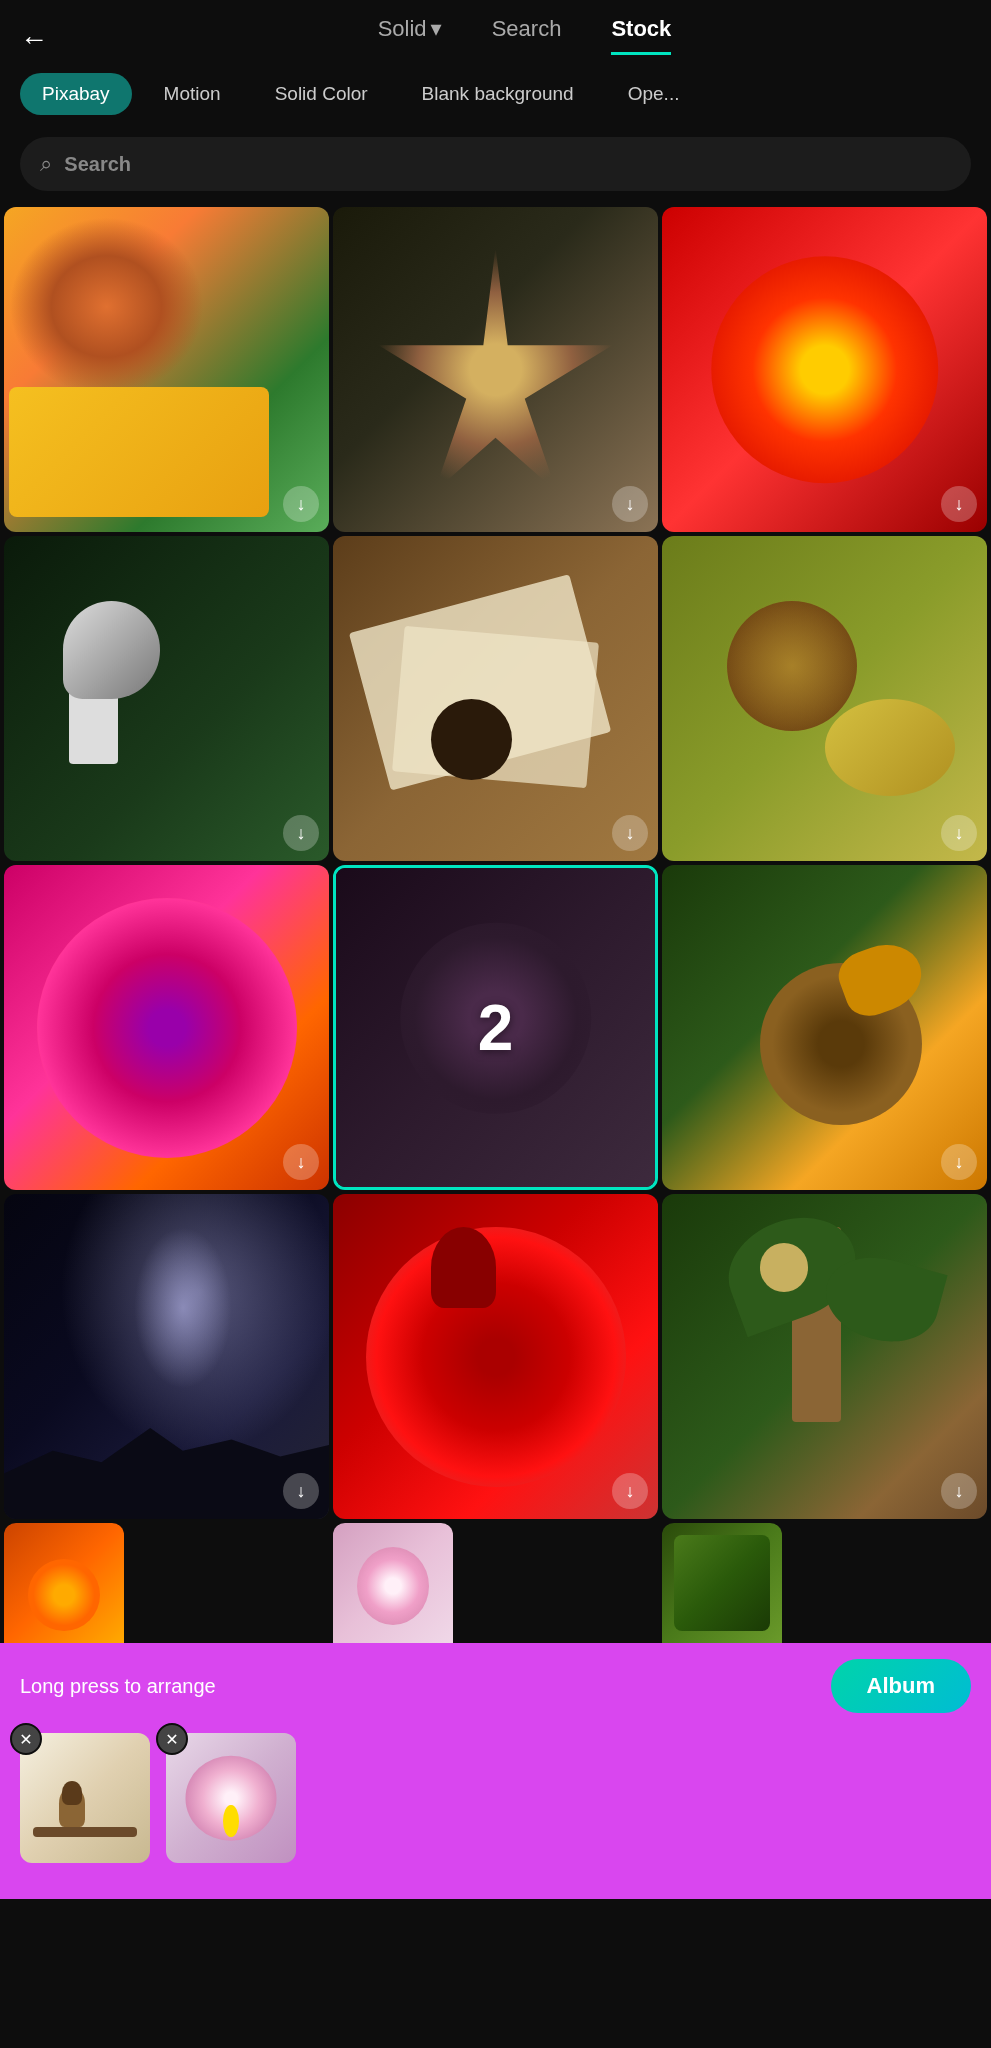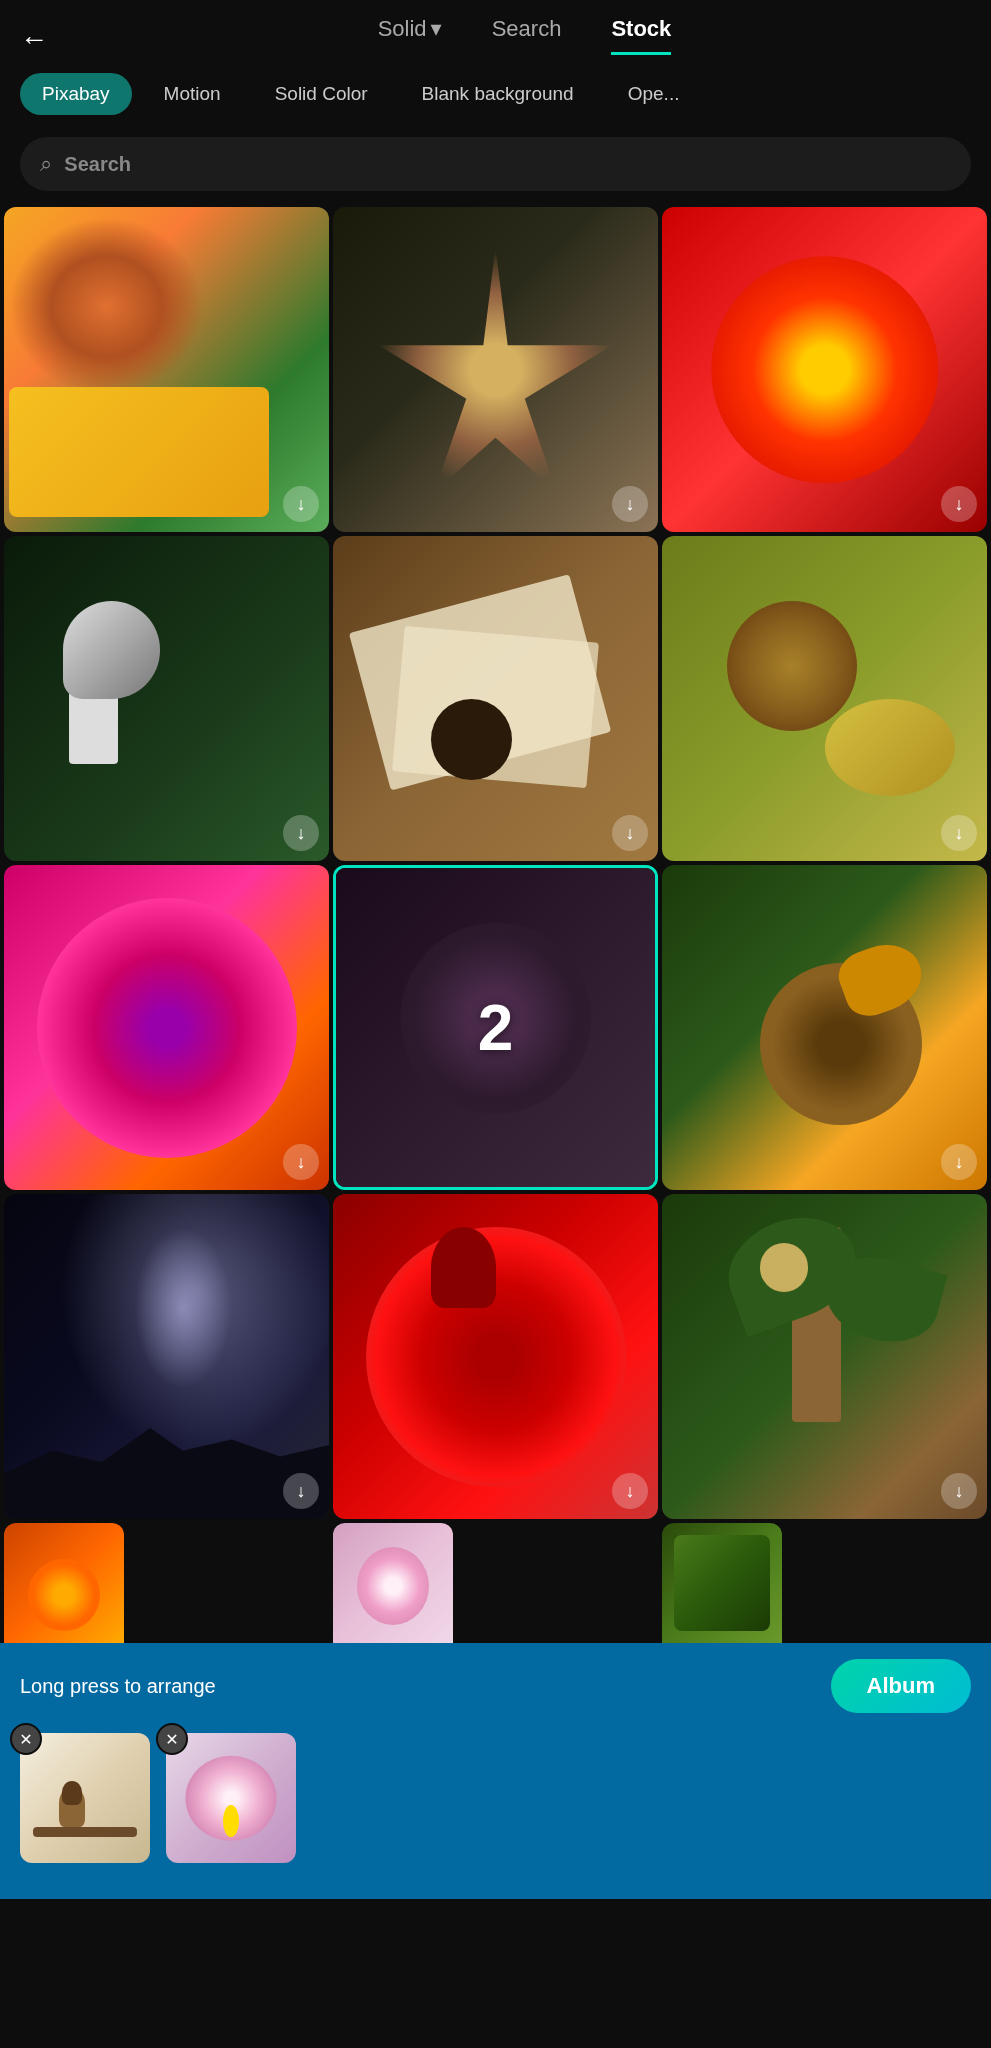--- a/index.html
+++ b/index.html
@@ -158,21 +158,21 @@
       font-size: 64px;
       font-weight: 700;
       color: #fff;
       text-shadow: 0 2px 8px rgba(0,0,0,0.5);
     }
 
     
     .bottom-bar {
       position: sticky;
       bottom: 0;
-      background: #0369a1;
+      background: #d946ef;
       padding: 16px 20px;
     }
     .bottom-action {
       display: flex;
       align-items: center;
       justify-content: space-between;
       margin-bottom: 20px;
     }
     .long-press-label {
       font-size: 20px;

